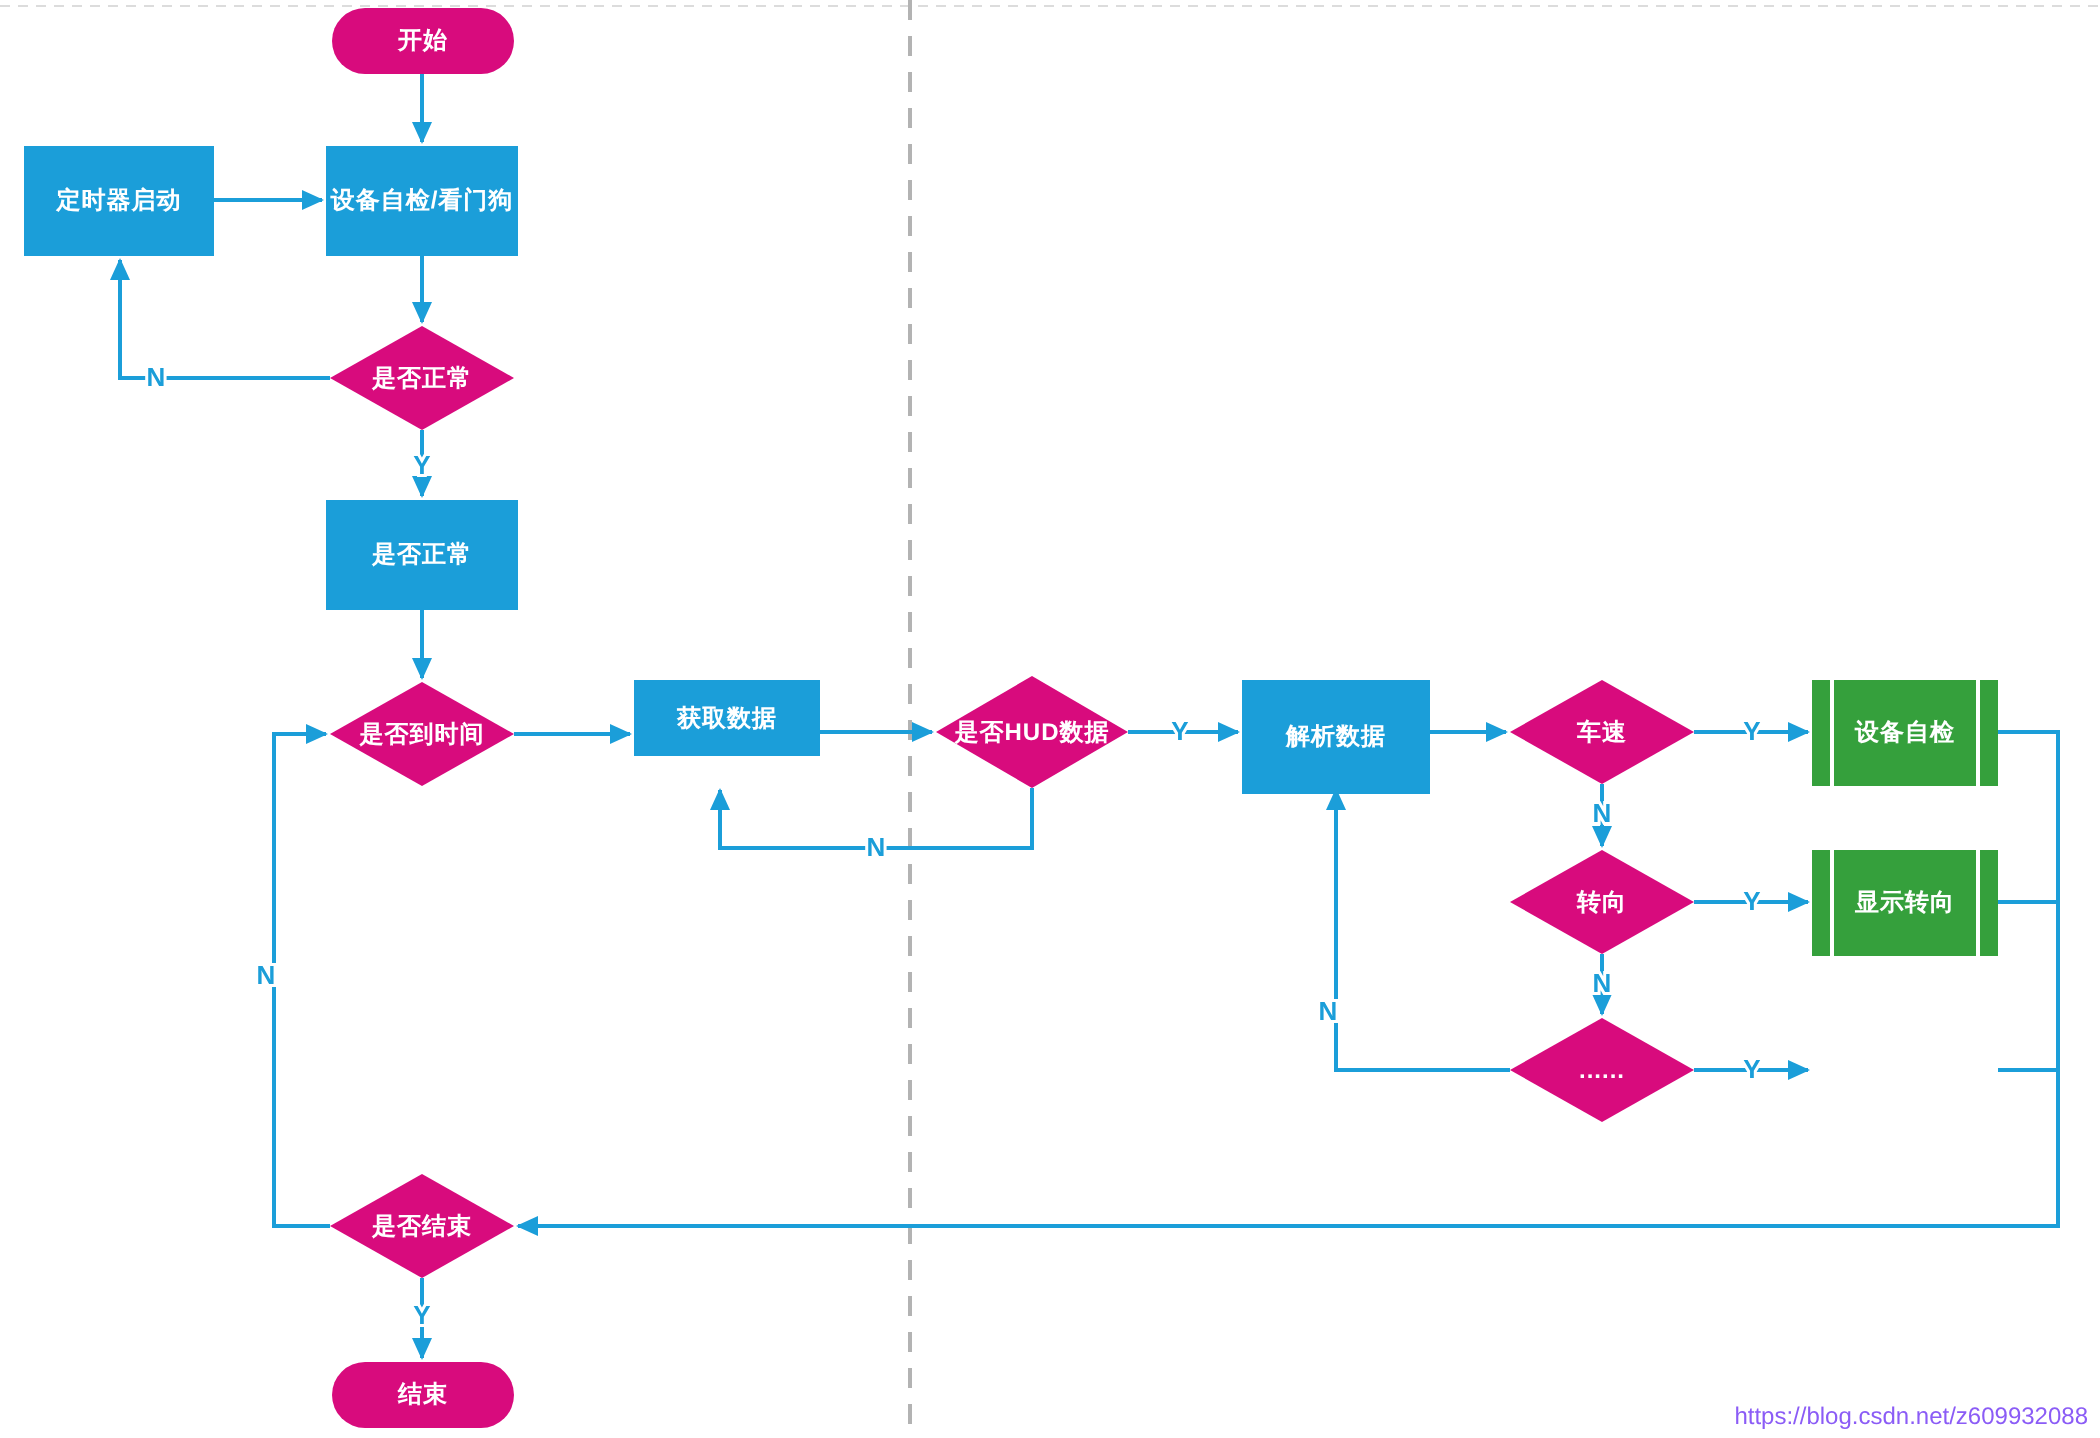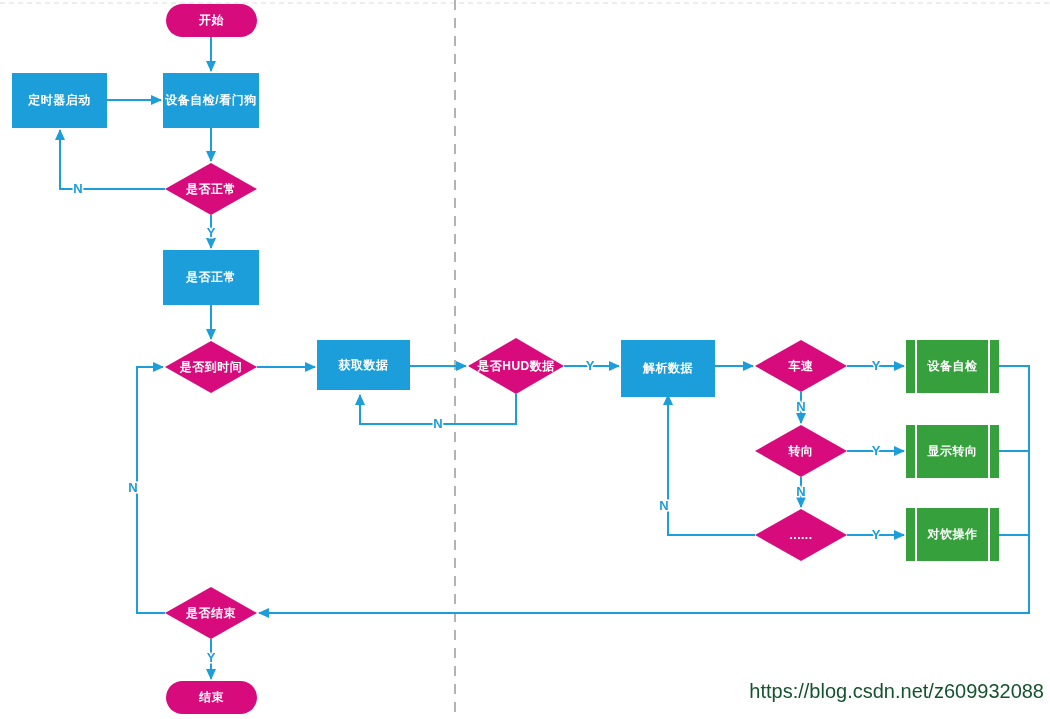--- a/index.html
+++ b/index.html
@@ -26,22 +26,22 @@
   .decision   { background:var(--decision-fill,#d80b7d);
                 clip-path:polygon(50% 0,100% 50%,50% 100%,0 50%); }
   .terminator { background:var(--terminator-fill,#d80b7d); border-radius:17px; }
   .subroutine { background:var(--subroutine-fill,#35a03c); }
   .subroutine::before,.subroutine::after {
     content:""; position:absolute; top:0; bottom:0; width:2px; background:#fff;
   }
   .subroutine::before { left:9px; }
   .subroutine::after  { right:9px; }
   .watermark {
-    position:absolute; right:6px; bottom:16px; z-index:3;
-    color:#14532d; font-size:20px;
+    position:absolute; right:6px; bottom:4px; z-index:3;
+    color:#8b5cf6; font-size:12px;
   }
 </style>
 </head>
 <body>
 
 <div class="canvas">
 
   <svg class="connectors" width="1050" height="719" viewBox="0 0 1050 719">
     <defs>
       <marker id="arrowhead" markerUnits="userSpaceOnUse" markerWidth="12" markerHeight="10" refX="10" refY="5" orient="auto">
@@ -94,36 +94,35 @@
   <div class="node process" style="left:12px;top:73px;width:95px;height:55px">定时器启动</div>
 
   <div class="node process" style="left:163px;top:73px;width:96px;height:55px">设备自检/看门狗</div>
 
   <div class="node decision" style="left:165px;top:163px;width:92px;height:52px">是否正常</div>
 
   <div class="node process" style="left:163px;top:250px;width:96px;height:55px">是否正常</div>
 
   <div class="node decision" style="left:165px;top:341px;width:92px;height:52px">是否到时间</div>
 
-  <div class="node process" style="left:317px;top:340px;width:93px;height:50px">获取数据</div>
+  <div class="node process" style="left:317px;top:340px;width:93px;height:38px">获取数据</div>
 
   <div class="node decision" style="left:468px;top:338px;width:96px;height:56px">是否HUD数据</div>
 
   <div class="node process" style="left:621px;top:340px;width:94px;height:57px">解析数据</div>
 
   <div class="node decision" style="left:755px;top:340px;width:92px;height:52px">车速</div>
 
   <div class="node subroutine" style="left:906px;top:340px;width:93px;height:53px">设备自检</div>
 
   <div class="node subroutine" style="left:906px;top:425px;width:93px;height:53px">显示转向</div>
 
   <div class="node decision" style="left:755px;top:425px;width:92px;height:52px">转向</div>
 
   <div class="node decision" style="left:755px;top:509px;width:92px;height:52px">......</div>
 
-  <div class="node subroutine" style="left:906px;top:508px;width:93px;height:53px">对饮操作</div>
 
   <div class="node decision" style="left:165px;top:587px;width:92px;height:52px">是否结束</div>
 
   <div class="node terminator" style="left:166px;top:681px;width:91px;height:33px">结束</div>
 
   <div class="watermark">https://blog.csdn.net/z609932088</div>
 </div>
 
 </body></html>

